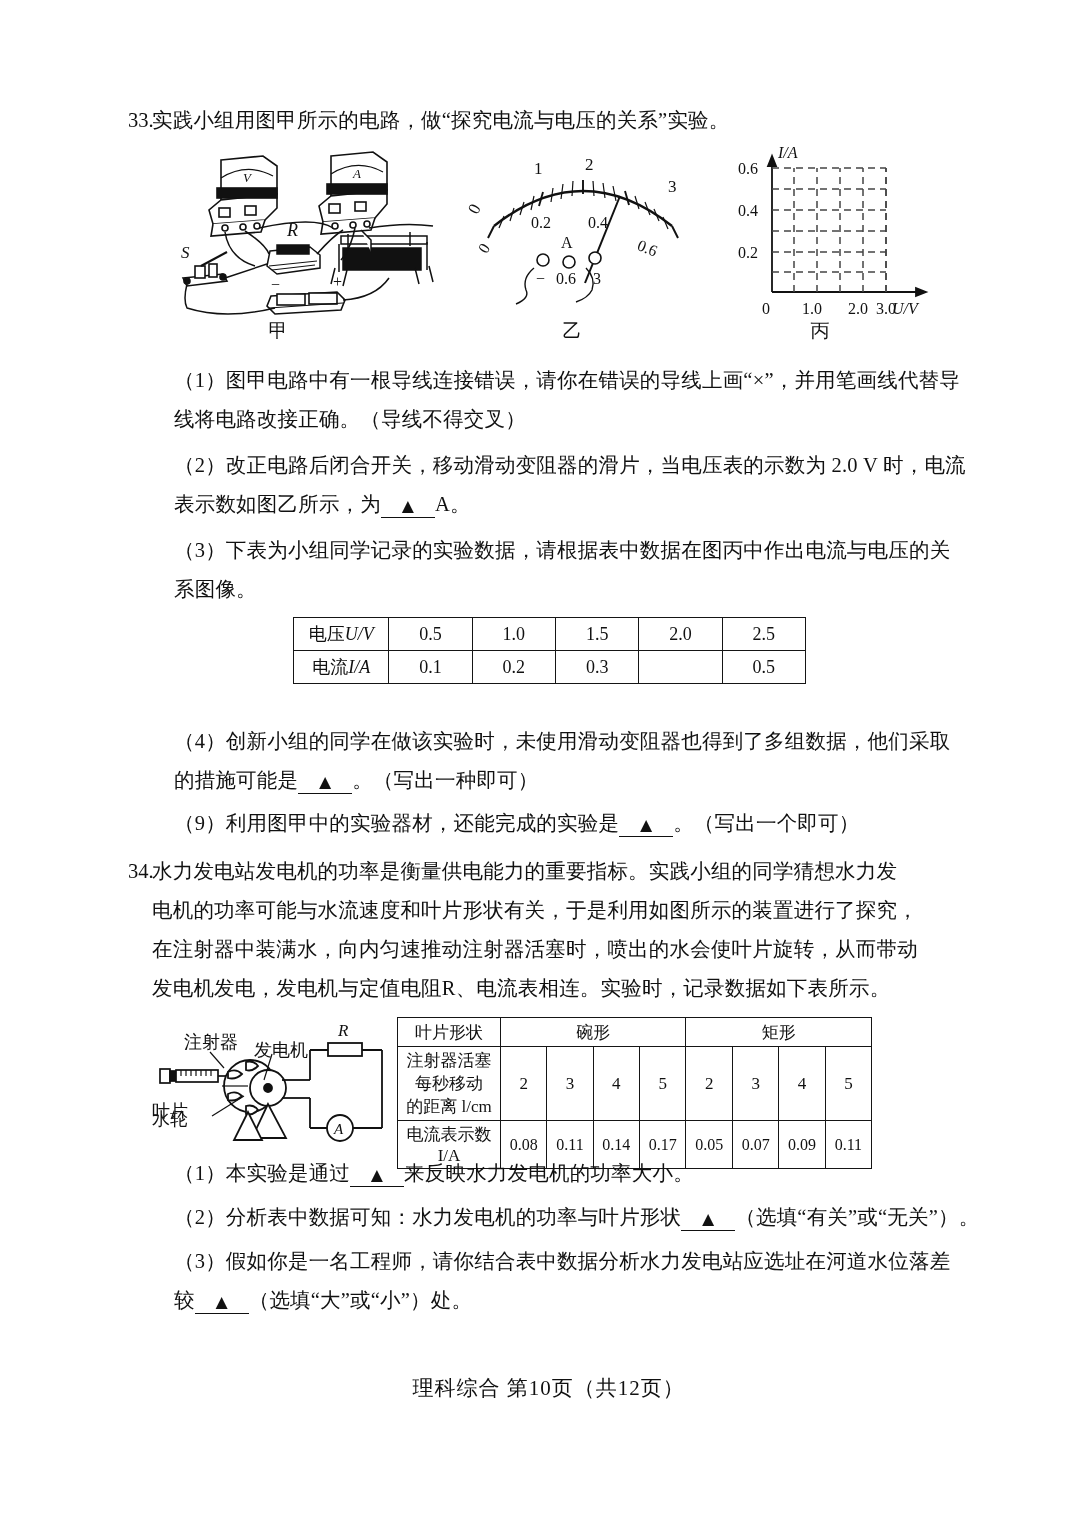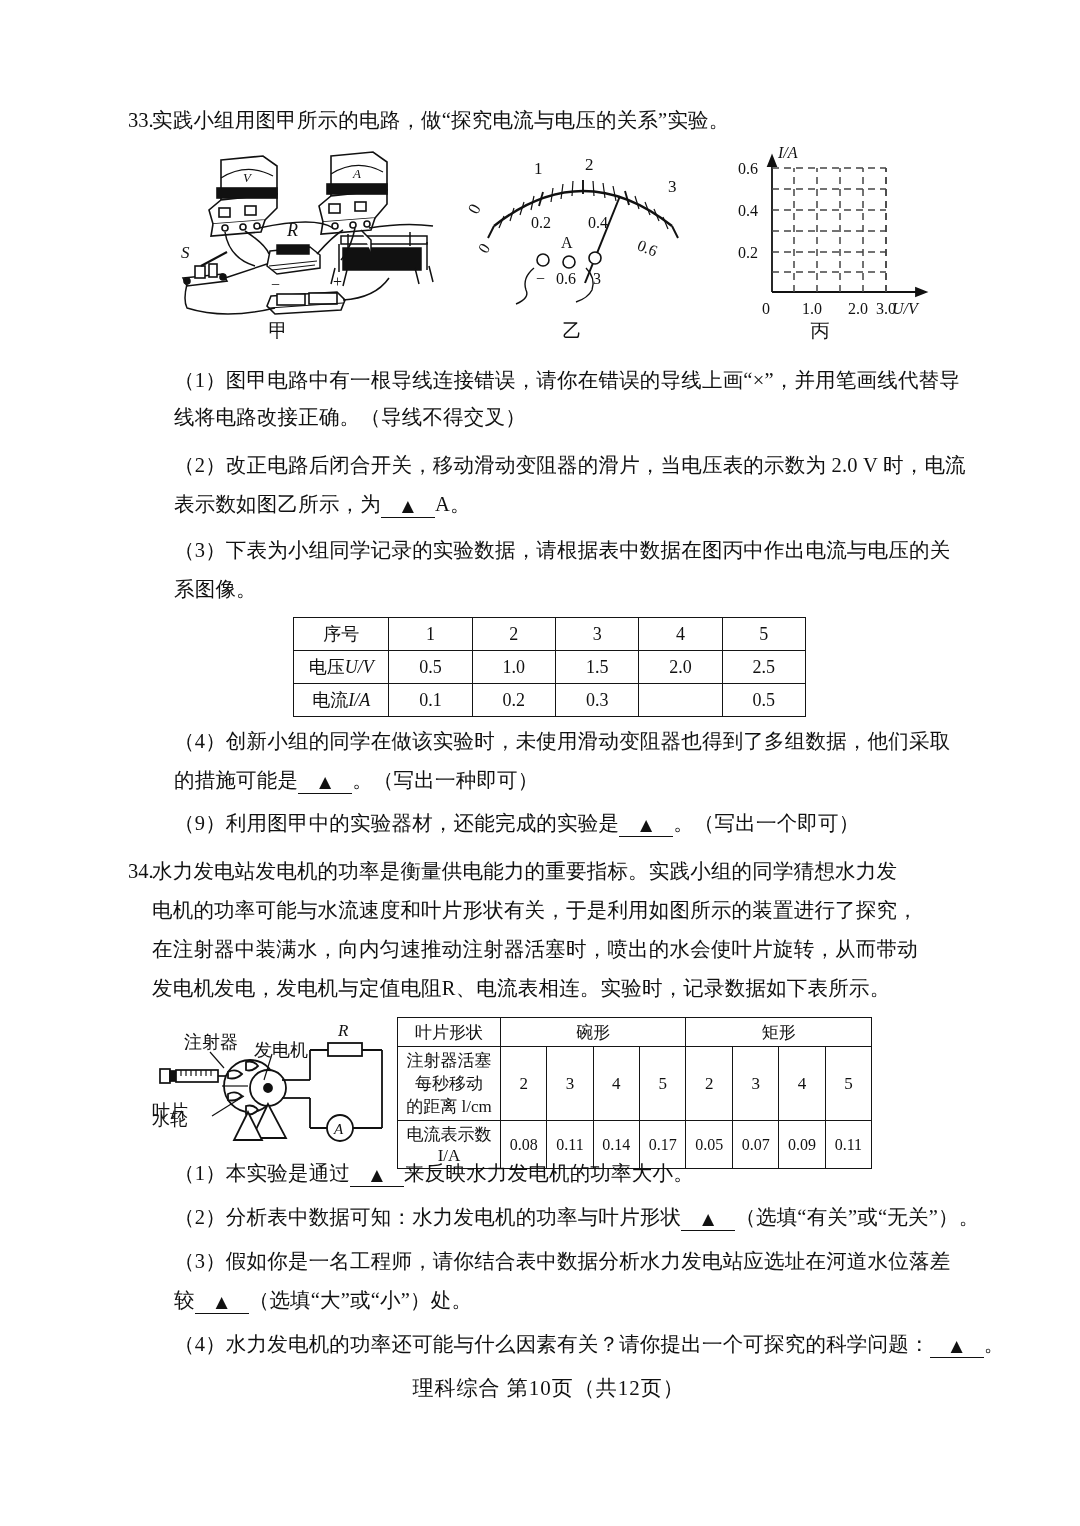--- a/index.html
+++ b/index.html
@@ -275,42 +275,32 @@
       <text x="12" y="116" font-size="16" font-family="'Liberation Serif',serif" fill="#111">0.2</text>
       <text x="36" y="172" font-size="16" font-family="'Liberation Serif',serif" fill="#111">0</text>
       <text x="76" y="172" font-size="16" font-family="'Liberation Serif',serif" fill="#111">1.0</text>
       <text x="122" y="172" font-size="16" font-family="'Liberation Serif',serif" fill="#111">2.0</text>
       <text x="150" y="172" font-size="16" font-family="'Liberation Serif',serif" fill="#111">3.0</text>
     </svg>
   </div>
   <div class="figcap" style="left:800px; top:318px; width:40px;">丙</div>
 
   <div class="qline" style="left:174px; top:365px;">（1）图甲电路中有一根导线连接错误，请你在错误的导线上画“×”，并用笔画线代替导</div>
-  <div class="qline" style="left:174px; top:404px;font-family:Liberation Mono, monospace;">线将电路改接正确。（导线不得交叉）</div>
+  <div class="qline" style="left:174px; top:404px;">线将电路改接正确。（导线不得交叉）</div>
 
   <div class="qline" style="left:174px; top:450px;">（2）改正电路后闭合开关，移动滑动变阻器的滑片，当电压表的示数为 2.0 V 时，电流</div>
   <div class="qline" style="left:174px; top:489px;">
     <span>表示数如图乙所示，为</span><span class="blank">▲</span><span>A。</span>
   </div>
 
   <div class="qline" style="left:174px; top:535px;">（3）下表为小组同学记录的实验数据，请根据表中数据在图丙中作出电流与电压的关</div>
   <div class="qline" style="left:174px; top:574px;">系图像。</div>
 
   <table class="data" id="table-iu">
     <tbody>
-      <tr>
-        <td class="hcell">
-          <span>序号</span><span class="ital"></span>
-        </td>
-        <td class="vcell">1</td>
-        <td class="vcell">2</td>
-        <td class="vcell">3</td>
-        <td class="vcell">4</td>
-        <td class="vcell">5</td>
-      </tr>
       <tr>
         <td class="hcell">
           <span>电压</span><span class="ital">U/V</span>
         </td>
         <td class="vcell">0.5</td>
         <td class="vcell">1.0</td>
         <td class="vcell">1.5</td>
         <td class="vcell">2.0</td>
         <td class="vcell">2.5</td>
       </tr>
@@ -444,19 +434,16 @@
 
   <div class="qline" style="left:174px; top:1202px;">
     <span>（2）分析表中数据可知：水力发电机的功率与叶片形状</span><span class="blank">▲</span><span>（选填“有关”或“无关”）。</span>
   </div>
 
   <div class="qline" style="left:174px; top:1246px;">（3）假如你是一名工程师，请你结合表中数据分析水力发电站应选址在河道水位落差</div>
   <div class="qline" style="left:174px; top:1285px;">
     <span>较</span><span class="blank">▲</span><span>（选填“大”或“小”）处。</span>
   </div>
 
-  <div class="qline" style="left:174px; top:1329px;">
-    <span>（4）水力发电机的功率还可能与什么因素有关？请你提出一个可探究的科学问题：</span><span class="blank">▲</span><span>。</span>
-  </div>
 
   <div class="footer">理科综合  第10页（共12页）</div>
 
 </div>
 
 </body></html>

